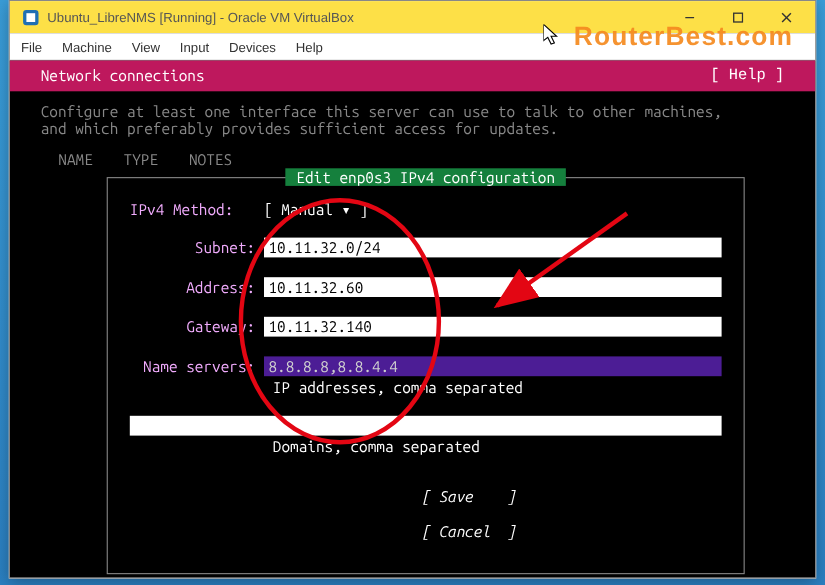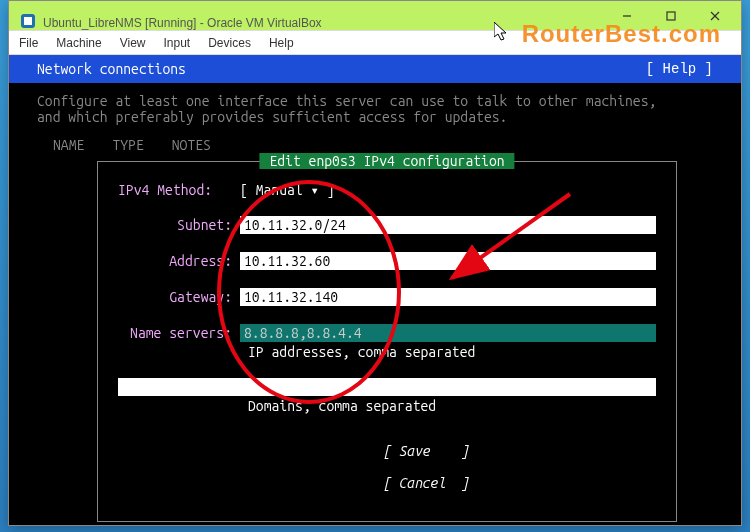--- a/index.html
+++ b/index.html
@@ -17,22 +17,22 @@
       left: 8px; top: 0;
       width: 734px; height: 526px;
       background: #fff;
       border: 1px solid #888;
       box-shadow: 0 3px 14px rgba(0,0,0,.3);
     }
     
     .titlebar {
       height: 30px;
       display: flex;
-      align-items: flex-end;
-      background: #bef264;
+      align-items: center;
+      background: #fde047;
       padding: 0 4px;
       border-bottom: 1px solid #ddd;
     }
     .app-icon {
       width: 18px; height: 18px; margin: 0 6px;
       display:flex;align-items:center;justify-content:center;
     }
     .title-text { color: #555; font-size: 12px; flex: 0 0 auto; }
     .title-gap { flex: 1; }
     .win-btn {
@@ -58,21 +58,21 @@
       position: absolute;
       left: 0; right: 0; top: 54px; bottom: 0;
       background: #000;
       color: #fff;
       font-family: "Ubuntu Mono", "DejaVu Sans Mono", Menlo, Consolas, monospace;
       font-size: 14px;
       line-height: 1.15;
     }
     .topbar {
       height: 28px;
-      background: #1d4ed8;
+      background: #be185d;
       display: flex;
       align-items: center;
       color: #fff;
       padding: 0 28px;
     }
     .topbar .help { margin-left: auto; font-family: Liberation Mono, monospace; }
     .body {
       padding: 10px 28px 0 28px;
       color: #888;
     }
@@ -114,21 +114,21 @@
     .field {
       flex: 1;
       height: 18px;
       background: #fff;
       color: #000;
       display: flex;
       align-items: center;
       padding: 0 4px;
       font-family: inherit;
     }
-    .field.dark { background: #0f766e; color: #cfcfcf; }
+    .field.dark { background: #4c1d95; color: #cfcfcf; }
     .hint {
       margin: 2px 0 0 130px;
       color: #fff;
       font-size: 14px;
     }
     .method-val { color:#fff; }
     .btns {
       margin-top: 12px;
       text-align: center;
       color: #fff;

